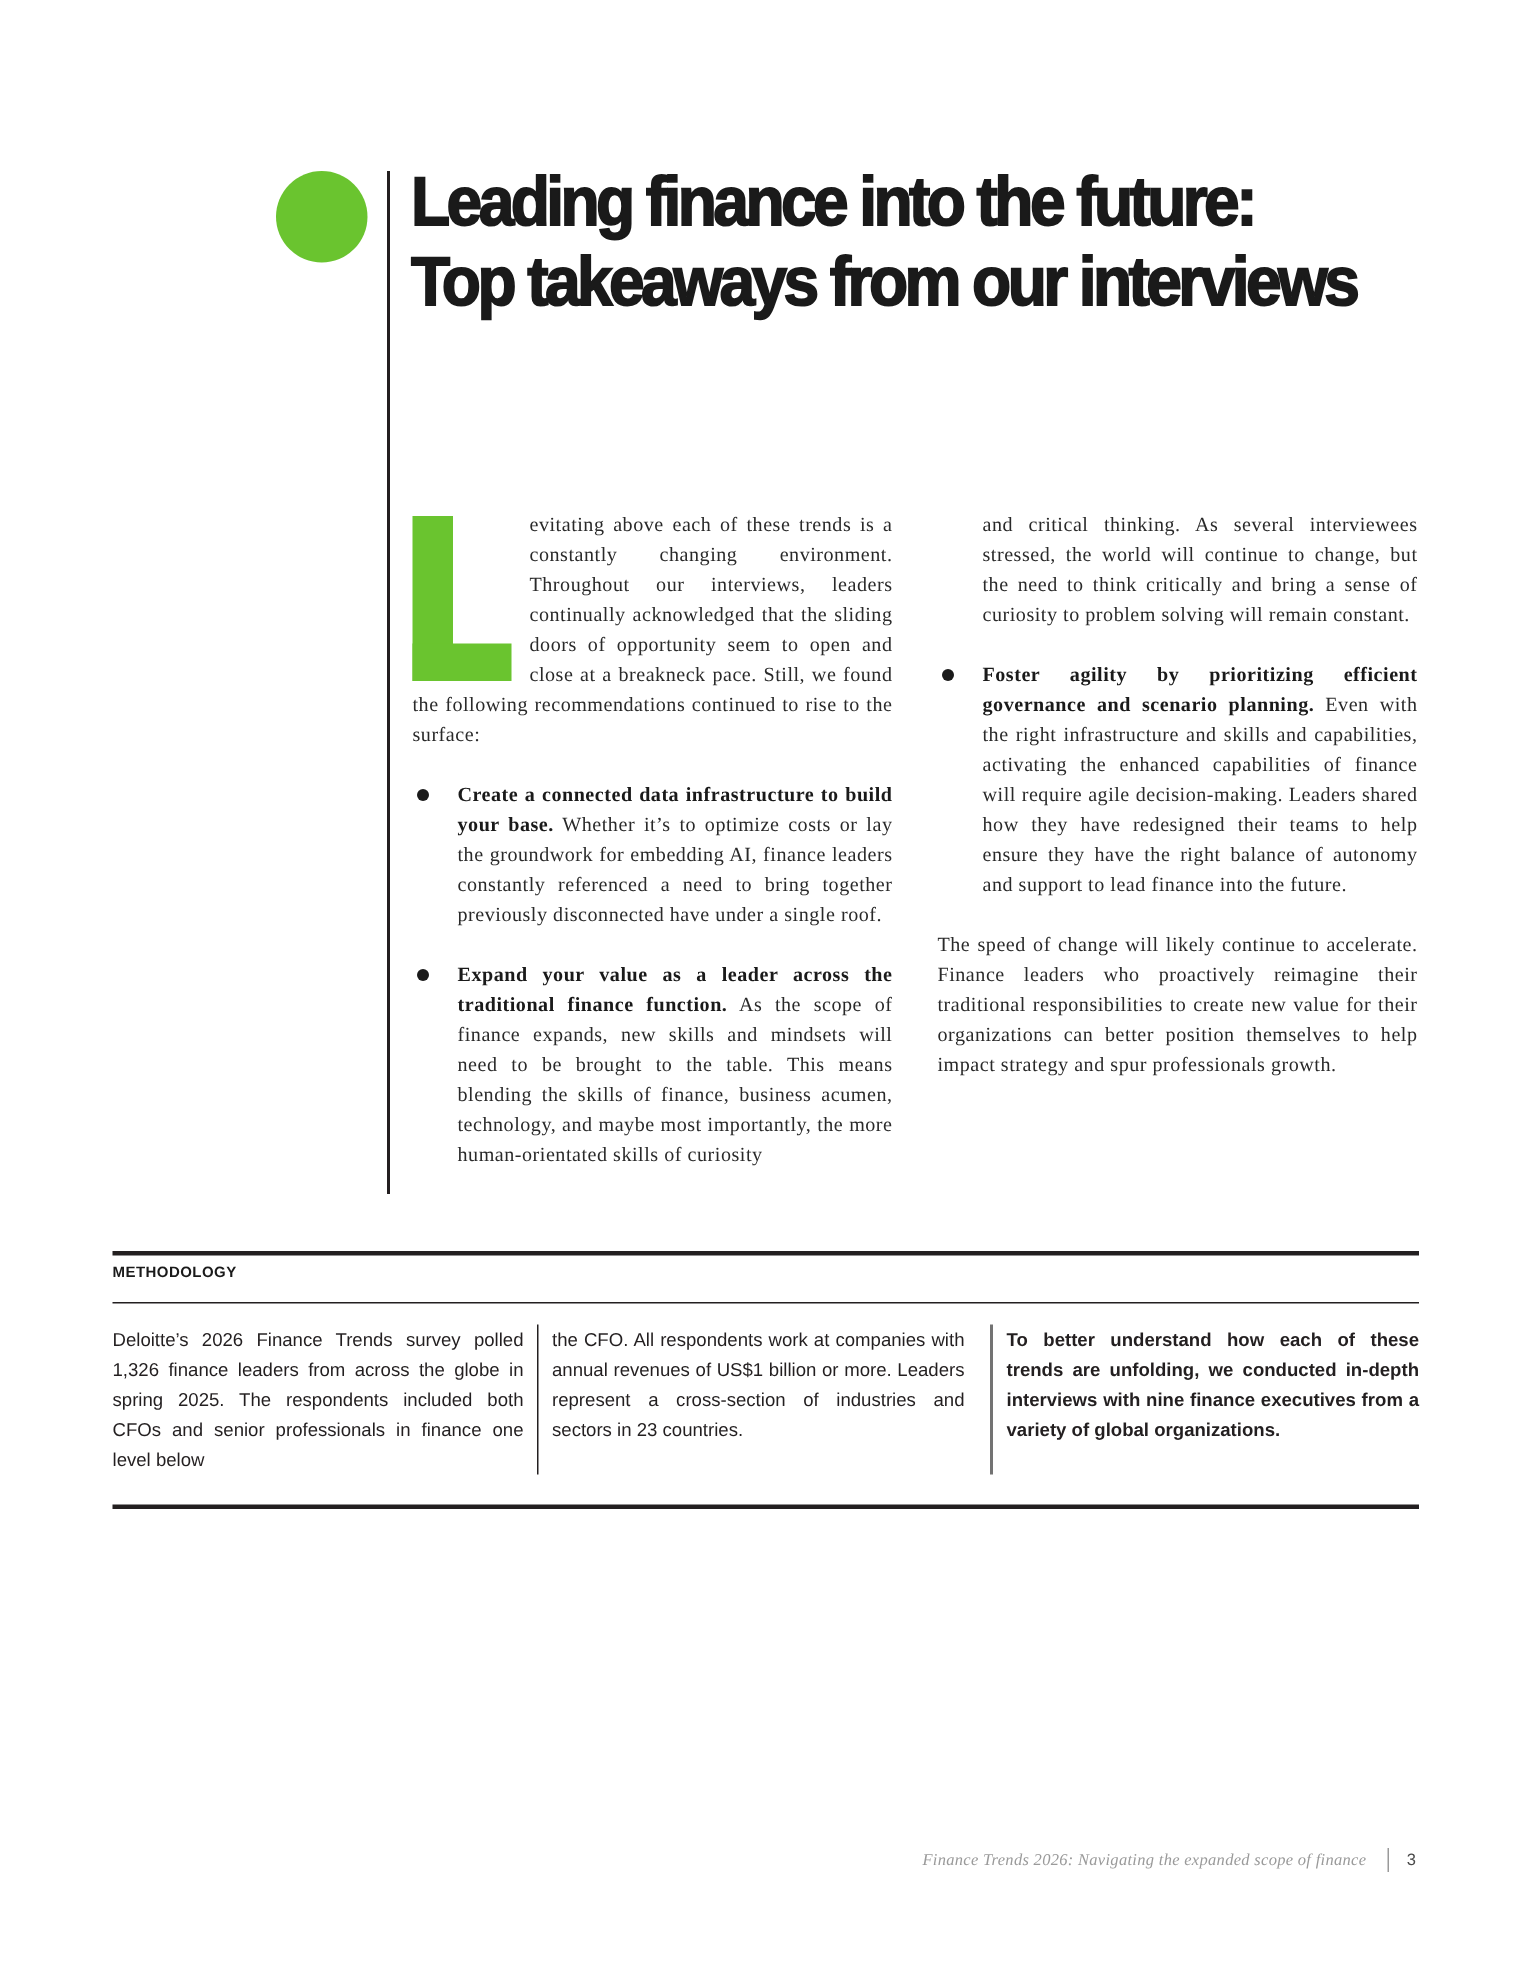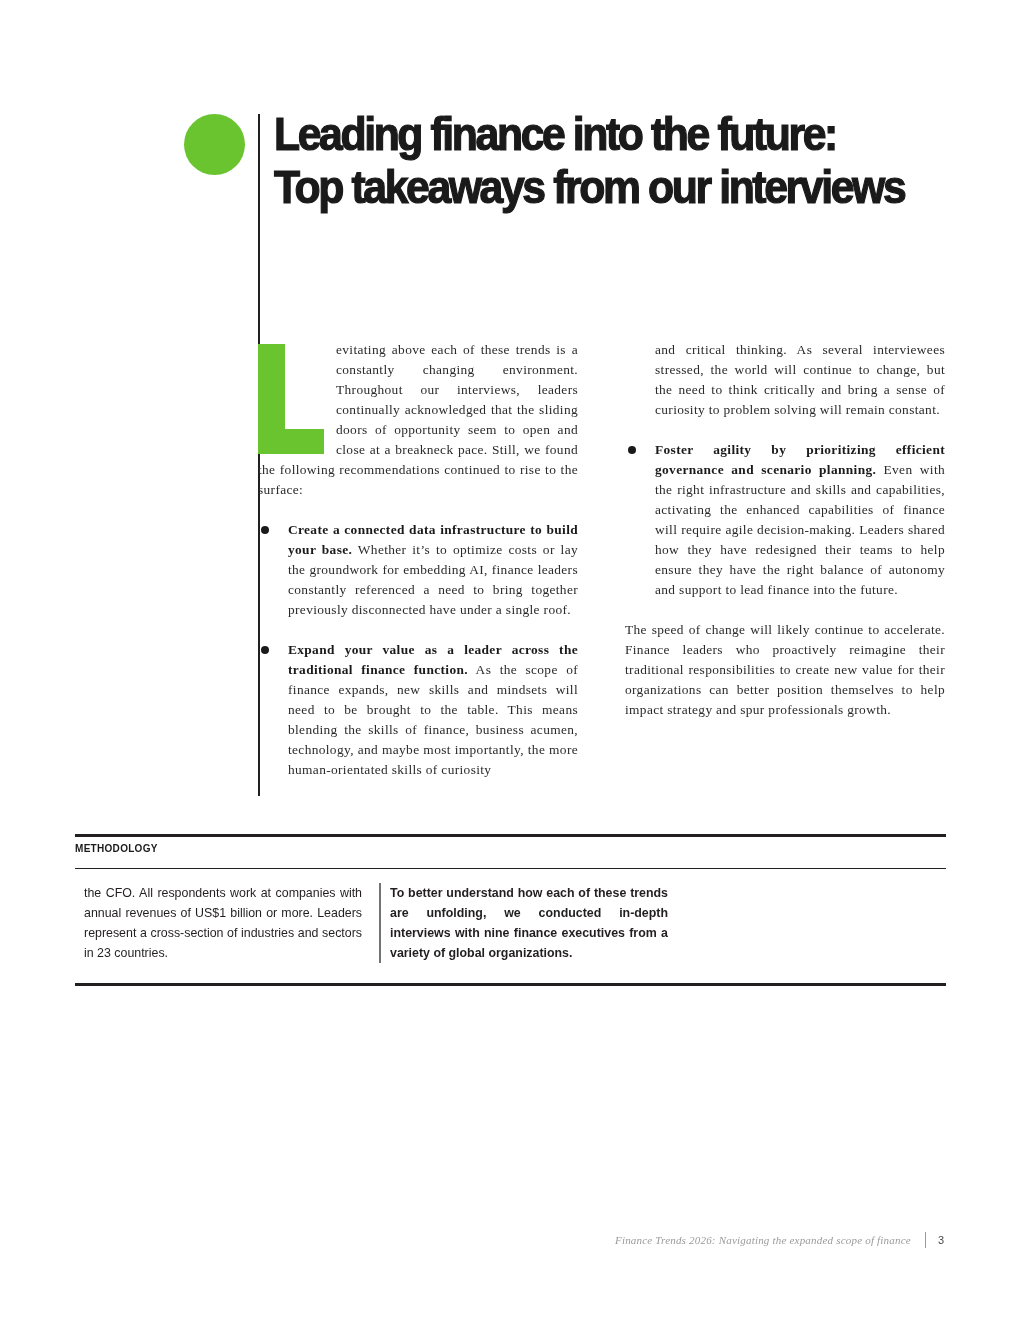--- a/index.html
+++ b/index.html
@@ -4,21 +4,21 @@
 <style>
   html, body { margin: 0; padding: 0; }
   body { width: 1020px; height: 1320px; background: #ffffff; position: relative; overflow: hidden; color: #231f20; }
   .dot { position: absolute; left: 184px; top: 114px; width: 61px; height: 61px; border-radius: 50%; background: #6ac42f; }
   .vline { position: absolute; left: 258px; top: 114px; width: 1.5px; height: 682px; background: #231f20; }
   .title { position: absolute; left: 274px; top: 108px; width: 680px; margin: 0;
     font-family: "Liberation Sans", sans-serif; font-weight: 900; font-size: 46px; line-height: 53px;
     letter-spacing: -2.6px; color: #1a1a1a; transform: scaleX(0.93); transform-origin: left top; -webkit-text-stroke: 1.2px #1a1a1a; }
   .col { position: absolute; top: 340px; width: 320px; font-family: "Liberation Serif", serif; font-size: 13.4px; line-height: 20px; color: #2a2a2a; text-align: justify; letter-spacing: 0.35px; }
   .col p { margin: 0; }
-  .col-left { left: 258px; }
+  .col-left { left: 275px; }
   .col-right { left: 625px; }
   .dropcap { float: left; width: 66px; height: 110px; margin: 4px 12px 0 0; position: relative; }
   .dropcap .bar-v { position: absolute; left: 0; top: 0; width: 27px; height: 110px; background: #6ac42f; }
   .dropcap .bar-h { position: absolute; left: 0; top: 85px; width: 66px; height: 25px; background: #6ac42f; }
   .bullet { position: relative; padding-left: 30px; margin-top: 20px !important; }
   .bullet .b-dot { position: absolute; left: 3px; top: 6px; width: 8px; height: 8px; border-radius: 50%; background: #1a1a1a; }
   .bullet strong { font-weight: bold; color: #1a1a1a; }
   .cont { padding-left: 30px; }
   .closing { margin-top: 20px !important; }
 
@@ -71,20 +71,21 @@
     <strong>Foster agility by prioritizing efficient governance and scenario planning.</strong><span> Even with the right infrastructure and skills and capabilities, activating the enhanced capabilities of finance will require agile decision-making. Leaders shared how they have redesigned their teams to help ensure they have the right balance of autonomy and support to lead finance into the future.</span>
   </p>
   <p class="closing">The speed of change will likely continue to accelerate. Finance leaders who proactively reimagine their traditional responsibilities to create new value for their organizations can better position themselves to help impact strategy and spur professionals growth.</p>
 </div>
 
 <div class="meth">
   <div class="rule-top"></div>
   <div class="heading">METHODOLOGY</div>
   <div class="rule-mid"></div>
   <div class="cols">
+    <div class="mcol mcol1">Deloitte’s 2026 Finance Trends survey polled 1,326 finance leaders from across the globe in spring 2025. The respondents included both CFOs and senior professionals in finance one level below</div>
     <div class="mcol mcol2">the CFO. All respondents work at companies with annual revenues of US$1 billion or more. Leaders represent a cross-section of industries and sectors in 23 countries.</div>
     <div class="mcol mcol3">To better understand how each of these trends are unfolding, we conducted in-depth interviews with nine finance executives from a variety of global organizations.</div>
   </div>
   <div class="rule-bot"></div>
 </div>
 
 <div class="footer">
   <span class="ftitle">Finance Trends 2026: Navigating the expanded scope of finance</span>
   <span class="fsep"></span>
   <span class="fpage">3</span>

